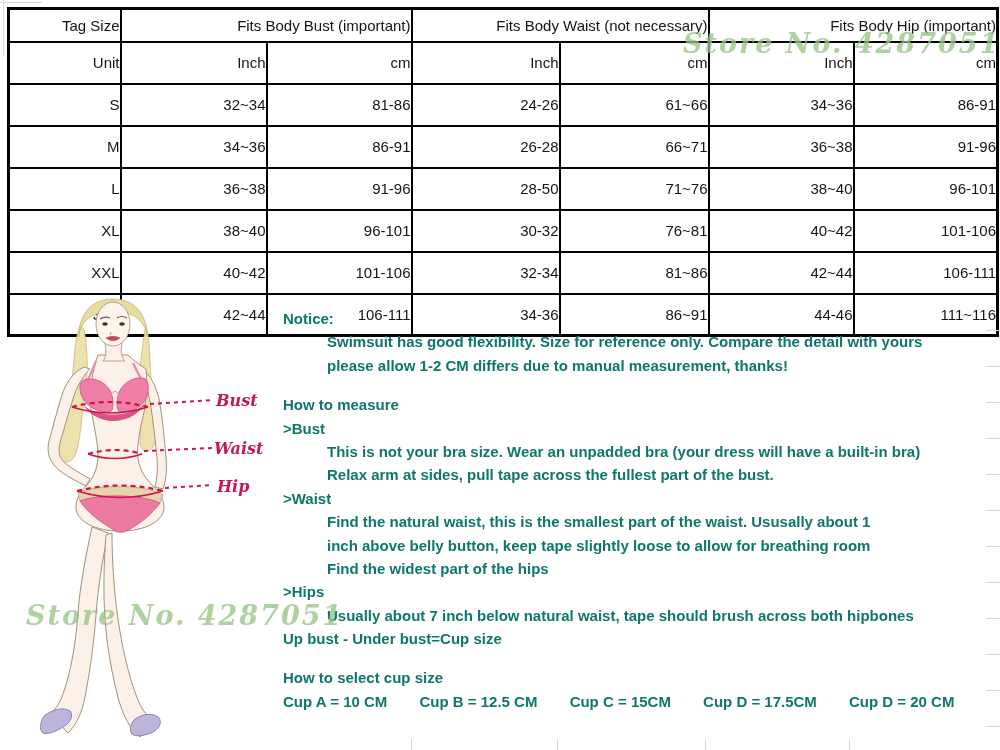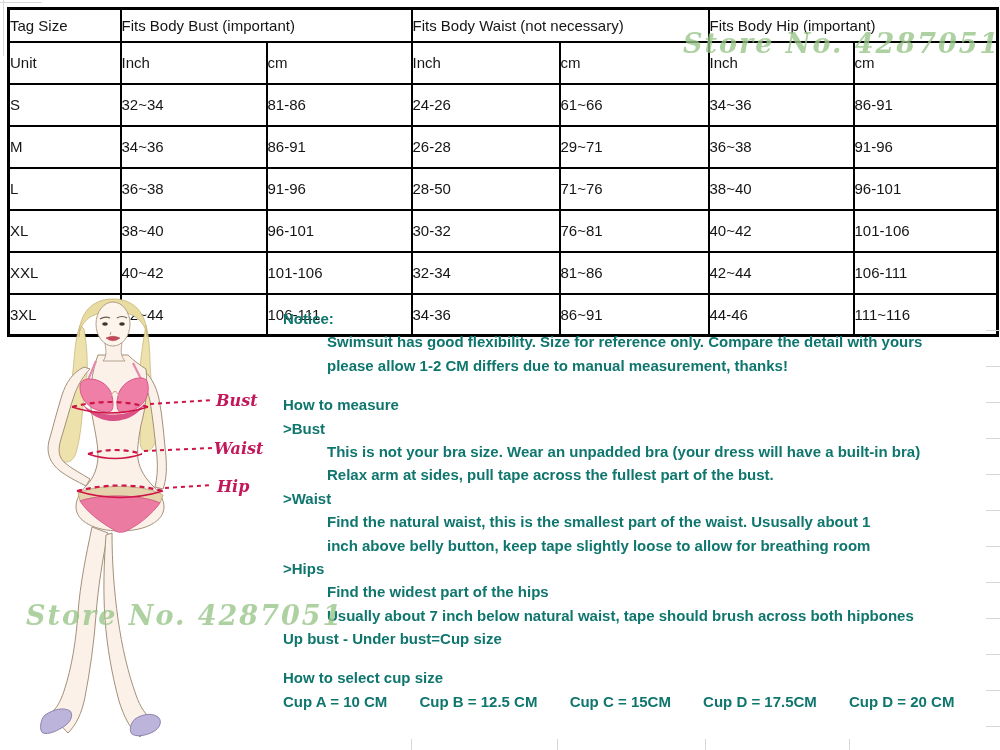--- a/index.html
+++ b/index.html
@@ -2,21 +2,21 @@
 <html><head>
 <meta charset="utf-8">
 <style>
   html,body{margin:0;padding:0;background:#fff;}
   #screen{position:relative;width:1000px;height:750px;background:#ffffff;overflow:hidden;
           font-family:"Liberation Sans",sans-serif;}
 
   
   table.size{position:absolute;left:7px;top:7px;width:989px;border-collapse:collapse;
              table-layout:fixed;border:3px solid #000;}
-  table.size td{border:2px solid #000;text-align:left;vertical-align:middle;
+  table.size td{border:2px solid #000;text-align:right;vertical-align:middle;
                 font-size:15px;color:#151515;padding:0;overflow:hidden;white-space:nowrap;}
   tr.hrow{height:33px;}
   tr.drow{height:42px;}
 
   
   .wm{position:absolute;font-family:"DejaVu Serif",serif;font-style:italic;font-weight:bold;
       font-size:27px;letter-spacing:2px;color:rgba(151,196,136,0.78);white-space:nowrap;
       pointer-events:none;z-index:30;}
   #wm-top{left:683px;top:28px;}
   #wm-bottom{left:26px;top:600px;}
@@ -73,21 +73,21 @@
       <td>24-26</td>
       <td>61~66</td>
       <td>34~36</td>
       <td>86-91</td>
     </tr>
     <tr class="drow">
       <td>M</td>
       <td>34~36</td>
       <td>86-91</td>
       <td>26-28</td>
-      <td>29~71</td>
+      <td>66~71</td>
       <td>36~38</td>
       <td>91-96</td>
     </tr>
     <tr class="drow">
       <td>L</td>
       <td>36~38</td>
       <td>91-96</td>
       <td>28-50</td>
       <td>71~76</td>
       <td>38~40</td>
@@ -201,22 +201,22 @@
     <div class="nline">Notice:</div>
     <div class="nline ind1">Swimsuit has good flexibility. Size for reference only. Compare the detail with yours</div>
     <div class="nline ind1">please allow 1-2 CM differs due to manual measurement, thanks!</div>
     <div class="nline gap">How to measure</div>
     <div class="nline">&gt;Bust</div>
     <div class="nline ind1">This is not your bra size. Wear an unpadded bra (your dress will have a built-in bra)</div>
     <div class="nline ind1">Relax arm at sides, pull tape across the fullest part of the bust.</div>
     <div class="nline">&gt;Waist</div>
     <div class="nline ind1">Find the natural waist, this is the smallest part of the waist. Ususally about 1</div>
     <div class="nline ind1">inch above belly button, keep tape slightly loose to allow for breathing room</div>
+    <div class="nline ind1">Find the widest part of the hips</div>
     <div class="nline">&gt;Hips</div>
-    <div class="nline ind1">Find the widest part of the hips</div>
     <div class="nline ind1">Usually about 7 inch below natural waist, tape should brush across both hipbones</div>
     <div class="nline">Up bust - Under bust=Cup size</div>
     <div class="nline gap">How to select cup size</div>
     <div class="nline cupline">
       <span>Cup A = 10 CM</span>
       <span>Cup B = 12.5 CM</span>
       <span>Cup C = 15CM</span>
       <span>Cup D = 17.5CM</span>
       <span>Cup D = 20 CM</span>
     </div>

